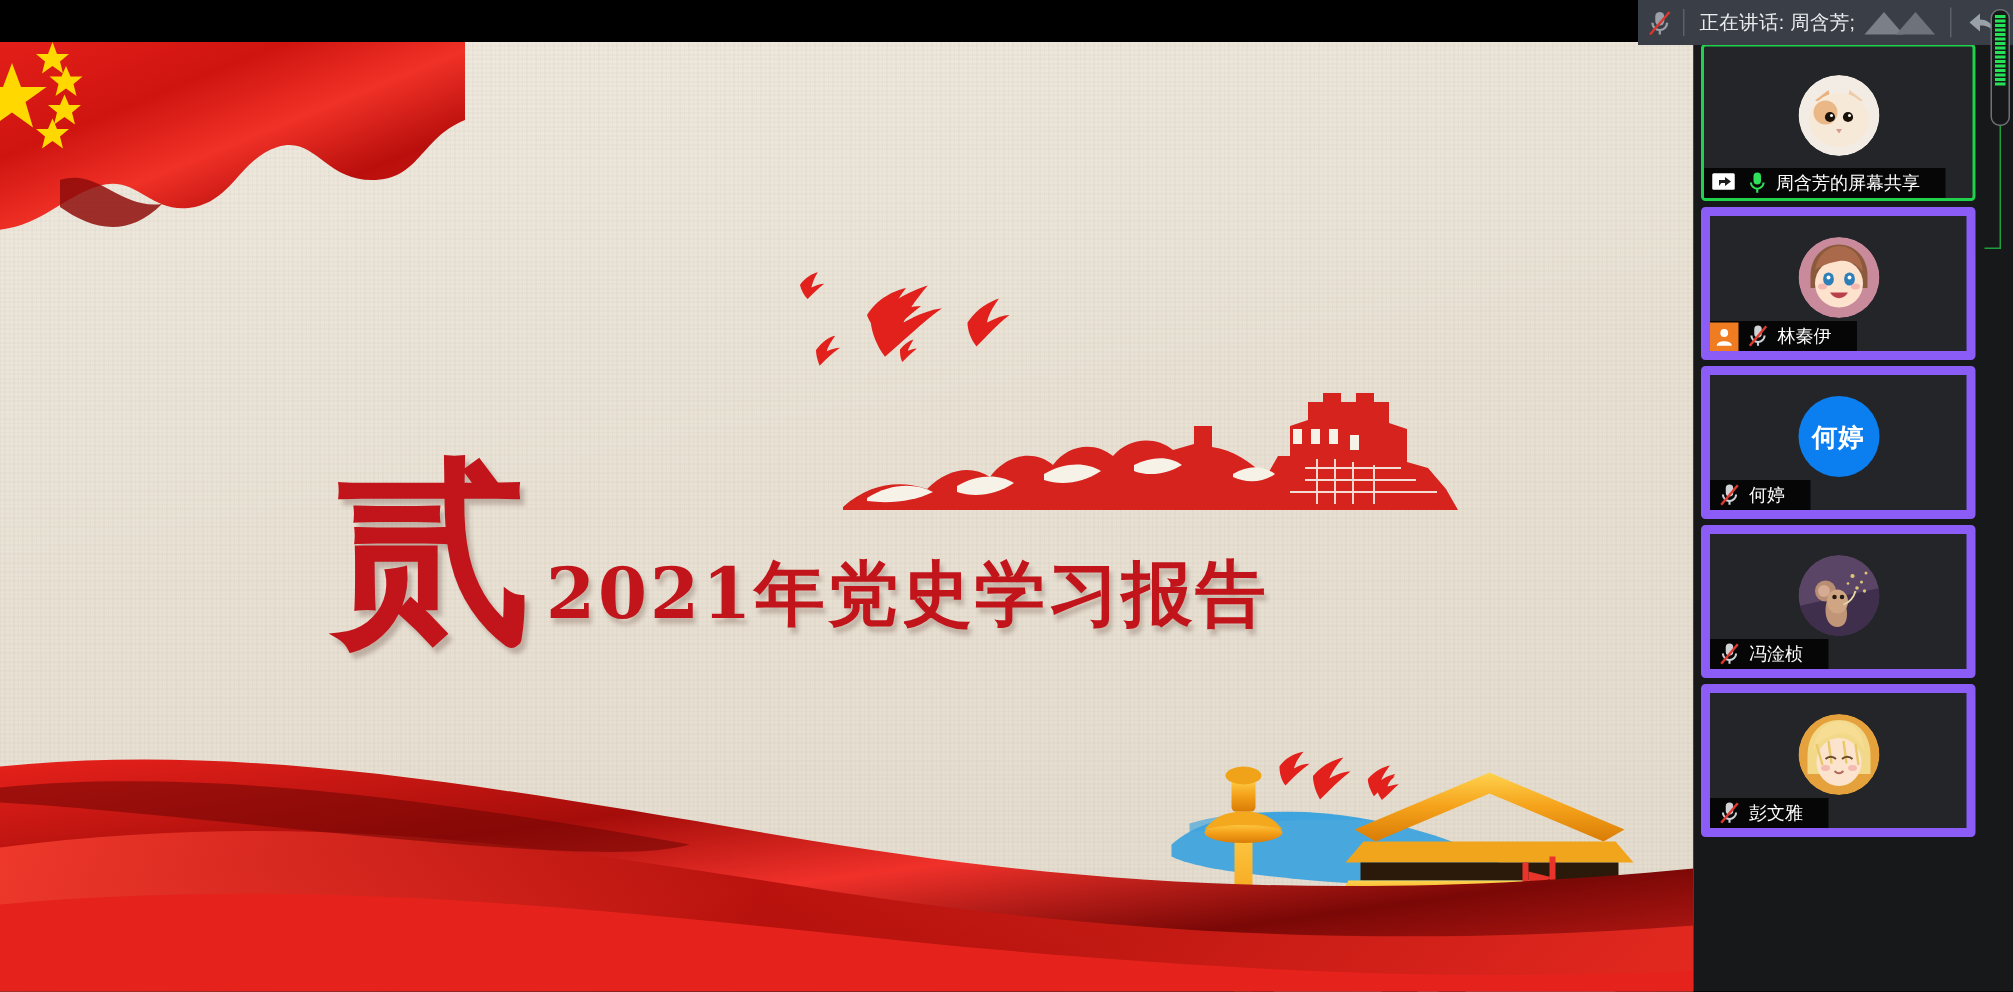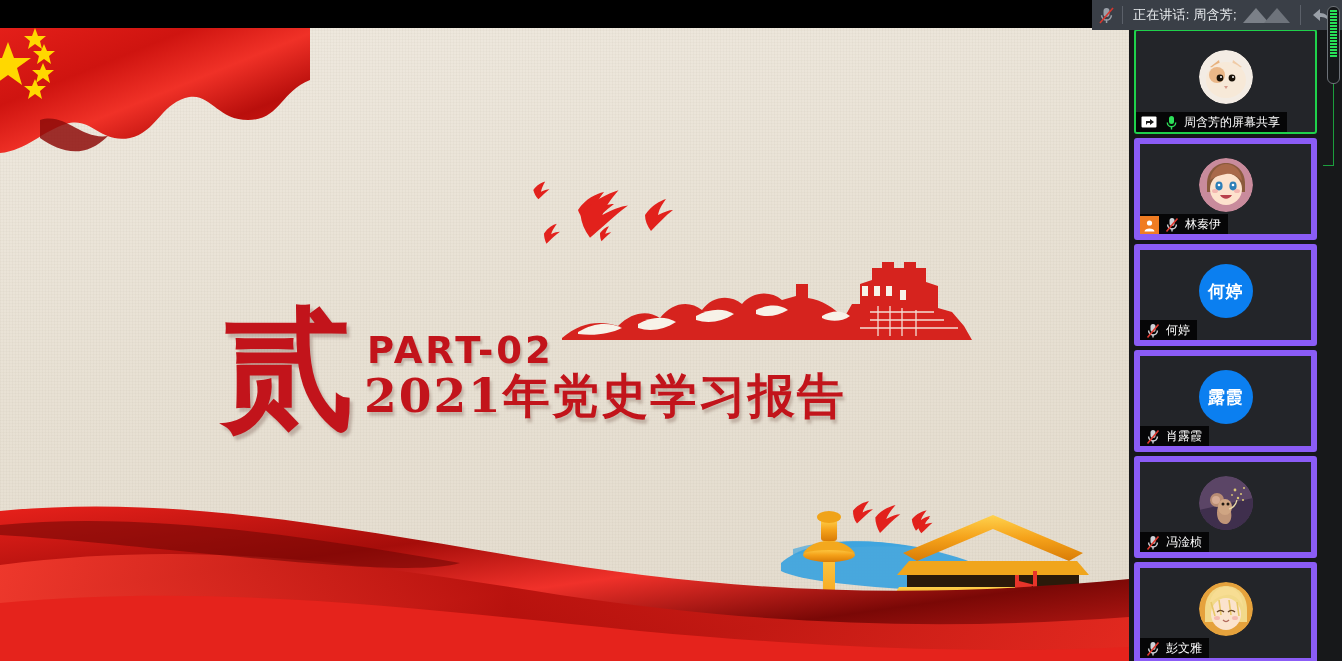--- a/index.html
+++ b/index.html
@@ -120,23 +120,23 @@
     width: 54px; height: 54px; border-radius: 50%;
     overflow: hidden;
     display: flex; align-items: center; justify-content: center;
   }
   .avatar.initials {
     background: #0b7ff0; color: #fff;
     font-size: 17px; font-weight: 700; letter-spacing: .5px;
   }
   .namebar {
     position: absolute; left: 0; bottom: 0;
-    display: flex; align-items: flex-start; gap: 4px;
+    display: flex; align-items: center; gap: 4px;
     background: rgba(0,0,0,.82);
-    padding: 2px 7px 2px 0;
+    padding: 2px 17px 2px 0;
     height: 20px;
     max-width: 100%;
   }
   .namebar .nm {
     color: #fff; font-size: 12px; white-space: nowrap;
   }
   .badge-host {
     width: 19px; height: 19px; background: #f07c22;
     display: flex; align-items: center; justify-content: center;
     flex: 0 0 auto;
@@ -310,21 +310,20 @@
         </linearGradient>
       </defs>
       <path d="M0,58 C160,42 320,70 520,104 C720,138 900,148 1129,126 L1129,210 L0,210 Z" fill="url(#r1)"></path>
       <path d="M0,112 C200,86 360,110 560,142 C760,172 940,178 1129,164 L1129,210 L0,210 Z" fill="url(#r2)" opacity=".92"></path>
       <path d="M0,150 C220,130 420,156 640,178 C860,198 1000,200 1129,194 L1129,210 L0,210 Z" fill="#e5231c"></path>
       <path d="M0,72 C140,58 300,82 460,110 C420,122 300,110 160,96 C100,90 40,84 0,82 Z" fill="#6d0604" opacity=".55"></path>
     </svg>
 
     <div class="slide-text">
       <div class="big-char">贰</div>
-      <div class="part-label">PART-02</div>
       <div class="main-title">2021年党史学习报告</div>
     </div>
   </div>
 
   <div class="topbar">
     <div class="topbar-mic">
       <svg width="17" height="19" viewBox="0 0 17 19">
         <rect x="5.5" y="2" width="6" height="9" rx="3" fill="#9aa0a8"></rect>
         <path d="M3.6,9.2 a4.9,4.9 0 0 0 9.8,0" stroke="#9aa0a8" stroke-width="1.5" fill="none"></path>
         <rect x="7.8" y="13.5" width="1.5" height="3.5" fill="#9aa0a8"></rect>
@@ -444,34 +443,20 @@
             <rect x="4.5" y="1" width="5" height="8" rx="2.5" fill="#cfd3d8"></rect>
             <path d="M2.6,7.6 a4.4,4.4 0 0 0 8.8,0" stroke="#cfd3d8" stroke-width="1.4" fill="none"></path>
             <rect x="6.3" y="11.5" width="1.4" height="3" fill="#cfd3d8"></rect>
             <line x1="1.5" y1="14.5" x2="12.5" y2="1.5" stroke="#e03a30" stroke-width="1.6"></line>
           </svg>
         </span>
         <span class="nm">何婷</span>
       </div>
     </div>
 
-    <div class="tile">
-      <div class="avatar initials">露霞</div>
-      <div class="namebar">
-        <span class="ic lead">
-          <svg width="14" height="16" viewBox="0 0 14 16">
-            <rect x="4.5" y="1" width="5" height="8" rx="2.5" fill="#cfd3d8"></rect>
-            <path d="M2.6,7.6 a4.4,4.4 0 0 0 8.8,0" stroke="#cfd3d8" stroke-width="1.4" fill="none"></path>
-            <rect x="6.3" y="11.5" width="1.4" height="3" fill="#cfd3d8"></rect>
-            <line x1="1.5" y1="14.5" x2="12.5" y2="1.5" stroke="#e03a30" stroke-width="1.6"></line>
-          </svg>
-        </span>
-        <span class="nm">肖露霞</span>
-      </div>
-    </div>
 
     <div class="tile">
       <div class="avatar">
         <svg width="54" height="54" viewBox="0 0 54 54">
           <circle cx="27" cy="27" r="27" fill="#5b4566"></circle>
           <path d="M0,34 L54,22 L54,54 L0,54 Z" fill="#3f2f4d"></path>
           <g fill="#f3e07a" opacity=".85">
             <circle cx="36" cy="14" r="1.4"></circle>
               <circle cx="42" cy="18" r="1"></circle>
             <circle cx="39" cy="22" r="1.2"></circle>

